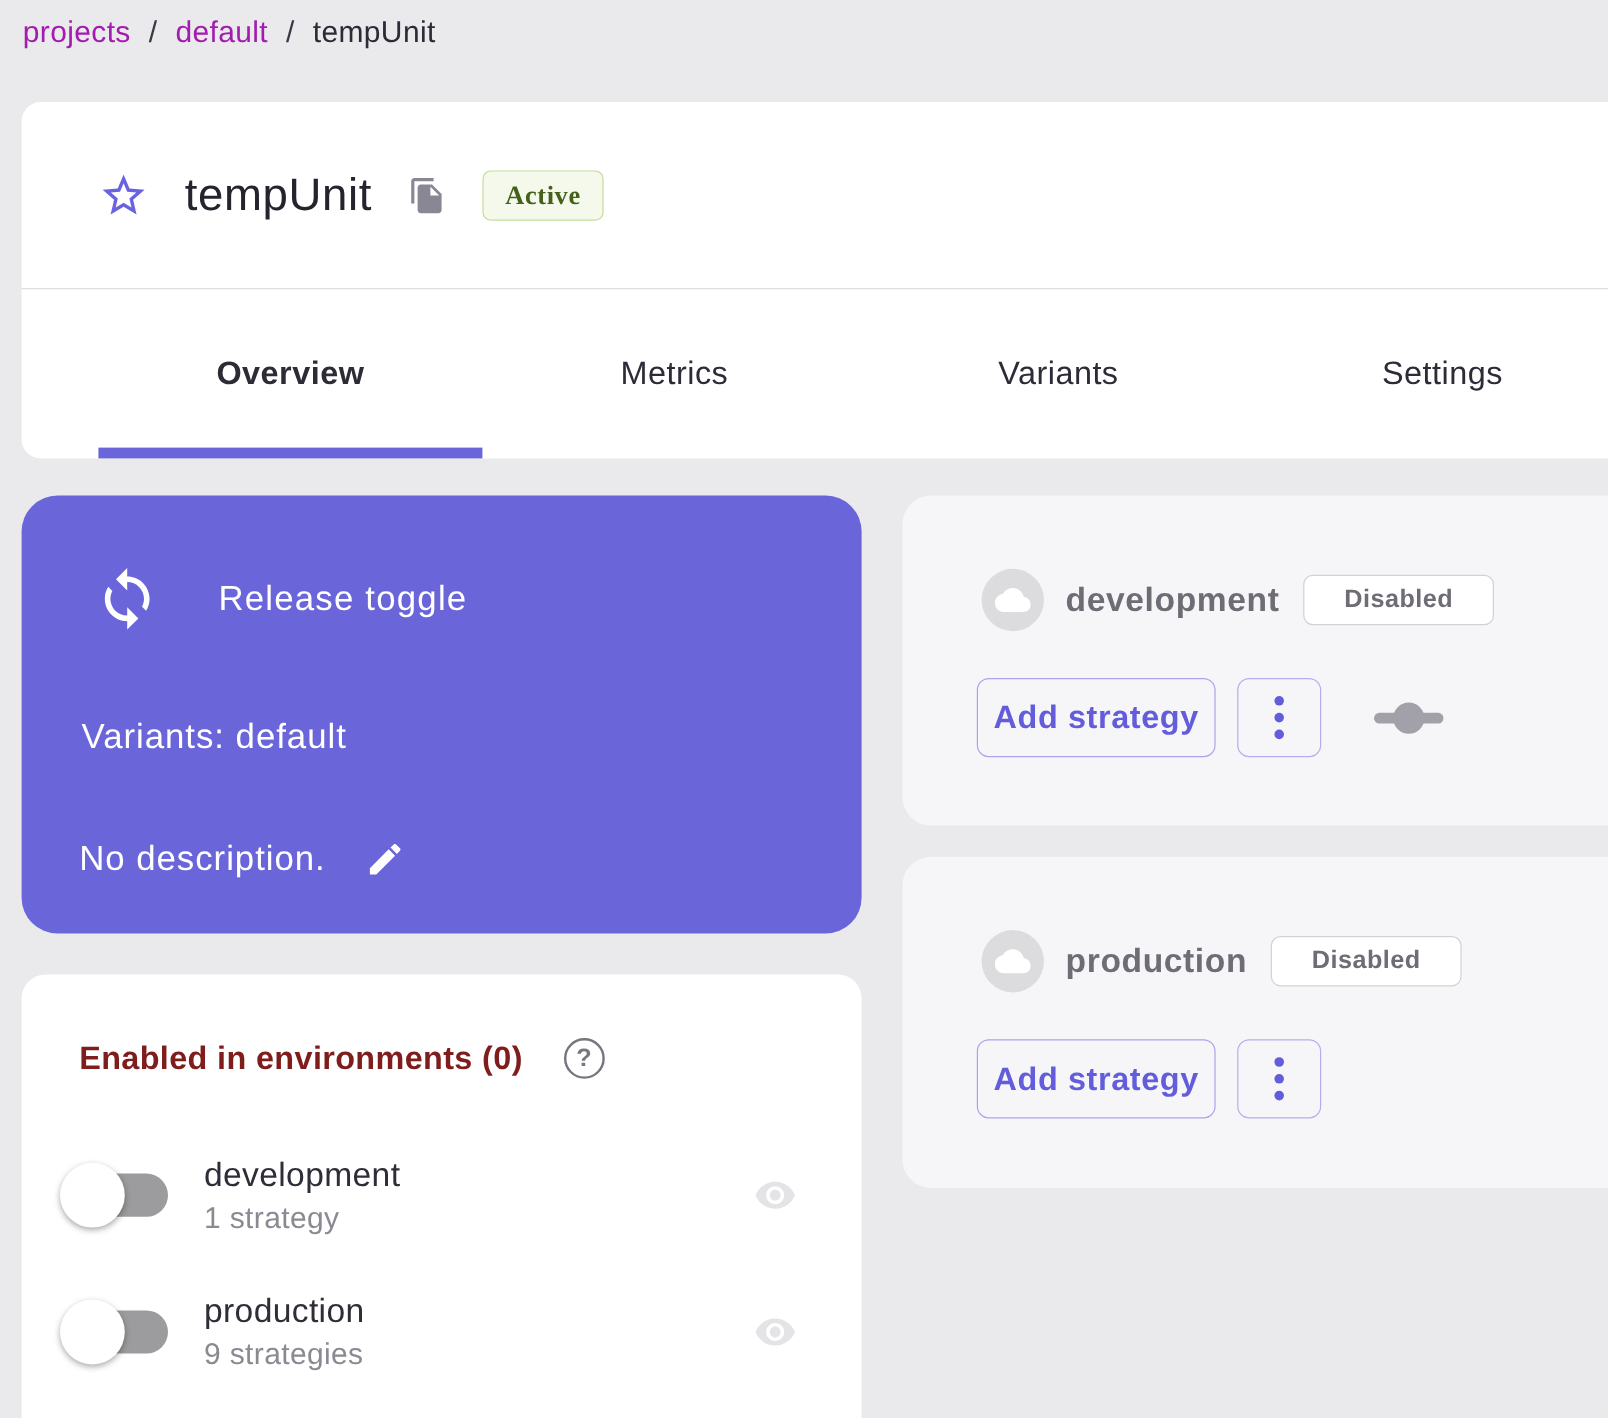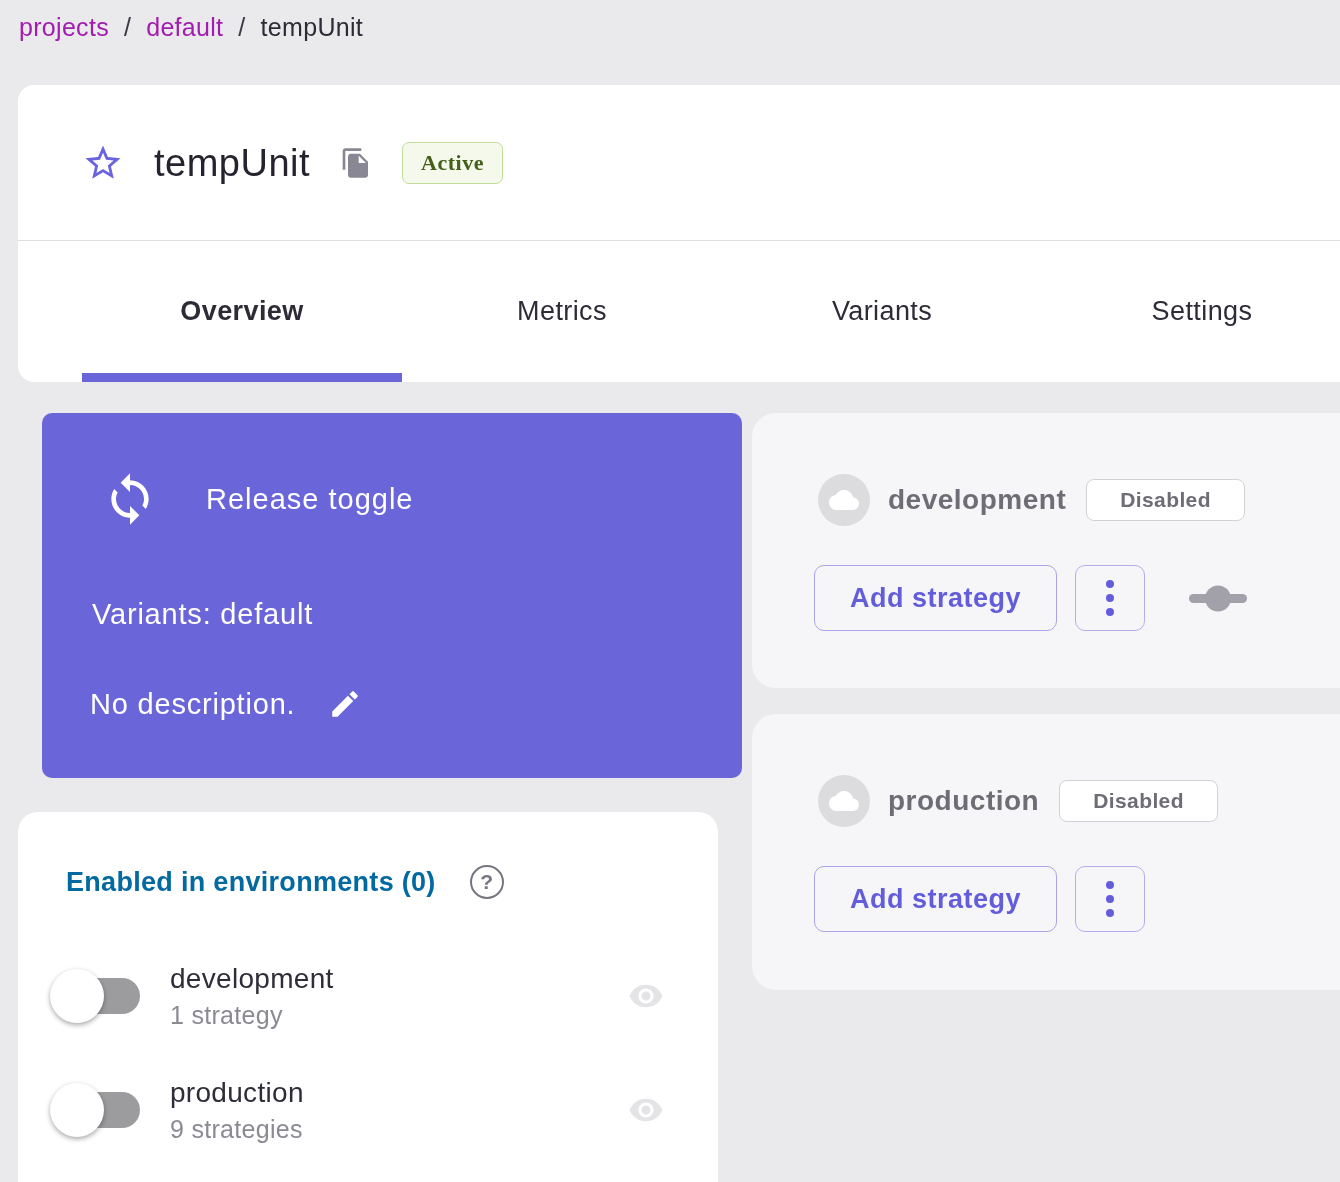--- a/index.html
+++ b/index.html
@@ -54,31 +54,31 @@
   }
   .tab.active { font-weight:700; }
   .tab-indicator {
     position:absolute; left:0; bottom:0; width:320px; height:9px;
     background:#6a66d9;
   }
 
   
   .purple-card {
     position:absolute; left:18px; top:413px; width:700px; height:365px;
-    background:#6a66d9; border-radius:10px; color:#ffffff;margin-left:24px;
+    background:#6a66d9; border-radius:30px; color:#ffffff;
   }
   .pc-header {
     position:absolute; left:60px; top:58px;
     display:flex; align-items:center; gap:48px;
   }
   .pc-header .loop-icon { width:56px; height:56px; }
   .pc-type-label { font-size:29px; letter-spacing:1px; }
   .pc-project { position:absolute; left:50px; top:185px; font-size:29px; letter-spacing:.8px; }
   .pc-desc {
-    position:absolute; left:48px; top:273px;
+    position:absolute; left:48px; top:285px;
     display:flex; align-items:center; gap:32px;
     font-size:29px; letter-spacing:.8px;
   }
   .edit-btn { width:36px; height:36px; display:flex; align-items:center; justify-content:center; cursor:pointer; }
 
   
   .env-card {
     position:absolute; left:752px; width:700px; height:275px;
     background:#f6f6f8; border-radius:24px;
   }
@@ -97,21 +97,21 @@
   .badge-disabled {
     margin-left:20px; display:flex; align-items:center; height:42px; padding:0 33px;
     background:#ffffff; border:1px solid #d2d1d6; border-radius:8px;
     color:#6e6d75; font-size:21px; font-weight:700; letter-spacing:.4px;
   }
   .env-actions {
     position:absolute; left:62px; top:152px;
     display:flex; align-items:center; gap:18px;
   }
   .add-strategy-btn {
-    width:243px; height:66px;
+    width:199px; height:66px;
     background:transparent; border:1px solid #a9a4ec; border-radius:10px;
     color:#645ddb; font-size:27px; font-weight:700; letter-spacing:.5px;
     font-family:"Liberation Sans", sans-serif; cursor:pointer;
     display:flex; align-items:center; justify-content:center;
   }
   .kebab-btn {
     width:70px; height:66px;
     background:transparent; border:1px solid #b3aeee; border-radius:10px;
     display:flex; flex-direction:column; align-items:center; justify-content:center; gap:6px;
     cursor:pointer;
@@ -121,21 +121,21 @@
 
   
   .enabled-card {
     position:absolute; left:18px; top:812px; width:700px; height:410px;
     background:#ffffff; border-radius:20px;
   }
   .ec-title-row {
     position:absolute; left:48px; top:53px;
     display:flex; align-items:center; gap:34px;
   }
-  .ec-title { font-size:27px; font-weight:700; color:#0369a1; letter-spacing:.3px;text-align:center; }
+  .ec-title { font-size:27px; font-weight:700; color:#7f1d1d; letter-spacing:.3px;text-align:center; }
   .help-icon {
     width:34px; height:34px; border:2.5px solid #77757f; border-radius:50%;
     display:flex; align-items:center; justify-content:center;
     color:#77757f; font-size:21px; font-weight:700; cursor:pointer;
   }
   .env-row {
     position:absolute; left:44px; right:48px; height:92px;
     display:flex; align-items:center;
   }
   .env-row.r1 { top:138px; }

